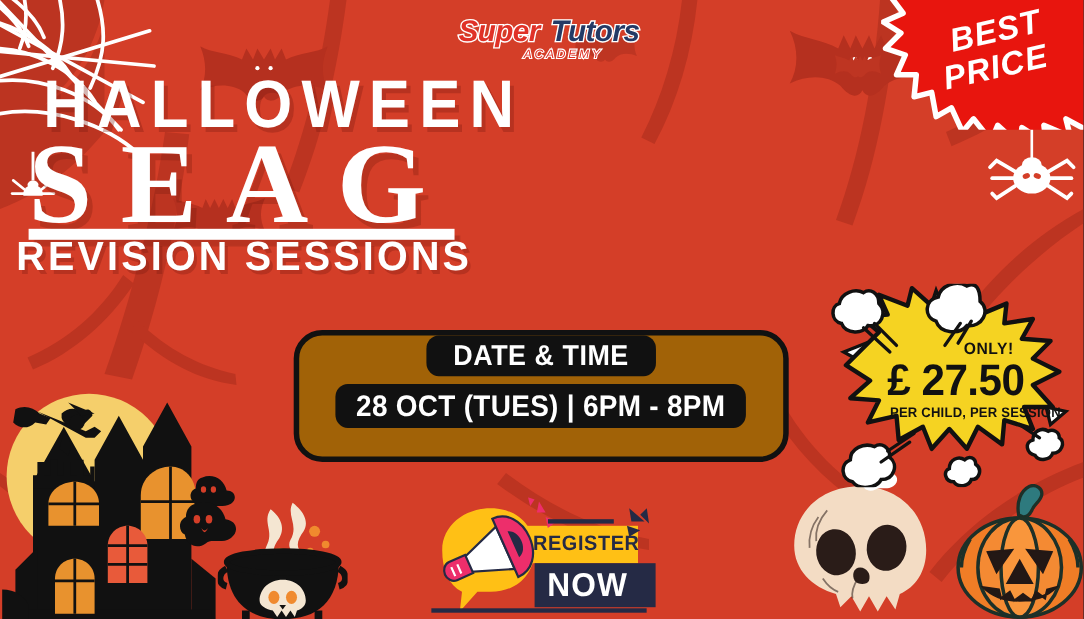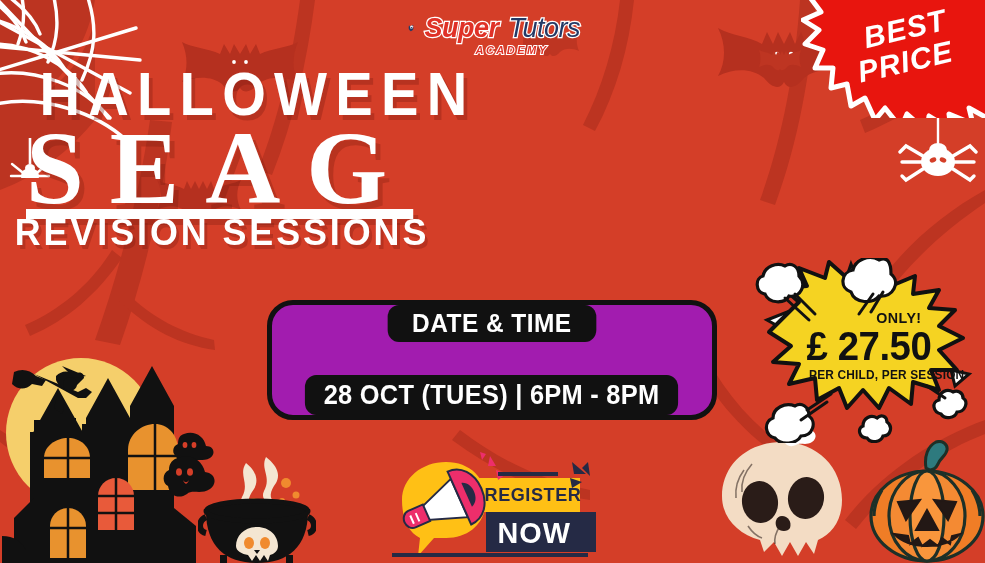--- a/index.html
+++ b/index.html
@@ -14,25 +14,25 @@
   .bglayer{position:absolute;inset:0;pointer-events:none;}
 
   
   #logo{left:408px;top:8px;width:172px;height:62px;text-align:center;}
   .logo-row{display:flex;align-items:center;justify-content:center;height:40px;gap:10px;}
   .logo-super{
     font-size:27px;font-weight:bold;font-style:italic;color:#E03127;
     letter-spacing:-.5px;-webkit-text-stroke:2.5px #fff;paint-order:stroke fill;
   }
   .logo-tutors{
-    font-size:27px;font-weight:normal;font-style:italic;color:#243A66;
+    font-size:27px;font-weight:bold;font-style:italic;color:#243A66;
     letter-spacing:-.5px;-webkit-text-stroke:2.5px #fff;paint-order:stroke fill;
   }
   .logo-academy{
-    font-size:11px;font-weight:bold;font-style:italic;color:#E03127;
+    font-size:11px;font-weight:normal;font-style:italic;color:#E03127;
     letter-spacing:2.5px;-webkit-text-stroke:2px #fff;paint-order:stroke fill;
     margin-top:-4px;padding-left:36px;
   }
 
   
   #headline{left:0;top:66px;width:985px;}
   .t-halloween{
     font-size:61px;line-height:.95;font-weight:bold;color:#fff;
     letter-spacing:9px;text-shadow:4px 5px 0 rgba(120,25,14,.32);
     font-family:"Liberation Sans", sans-serif;
@@ -48,23 +48,23 @@
   .t-revision{
     font-size:37px;line-height:1;font-weight:bold;color:#fff;
     letter-spacing:3px;margin-top:-2px;
     text-shadow:3px 4px 0 rgba(120,25,14,.32);
     transform:scaleX(.97);
   }
 
   
   #datecard{
     left:267px;top:300px;width:450px;height:120px;
-    background:#a21caf;border:5px solid #111;border-radius:26px;
+    background:#a16207;border:5px solid #111;border-radius:26px;
     box-sizing:border-box;display:flex;flex-direction:column;
-    align-items:center;justify-content:space-between;gap:7px;
+    align-items:center;justify-content:flex-start;gap:7px;
   }
   .pill{
     background:#111;color:#fff;font-weight:bold;border-radius:12px;
     display:flex;align-items:center;justify-content:center;
     text-align:center;transform:scaleX(.94);
   }
   #pill-title{height:37px;padding:0 26px;font-size:26px;letter-spacing:.5px;}
   #pill-value{height:40px;padding:0 20px;font-size:27px;letter-spacing:.3px;}
 
   

